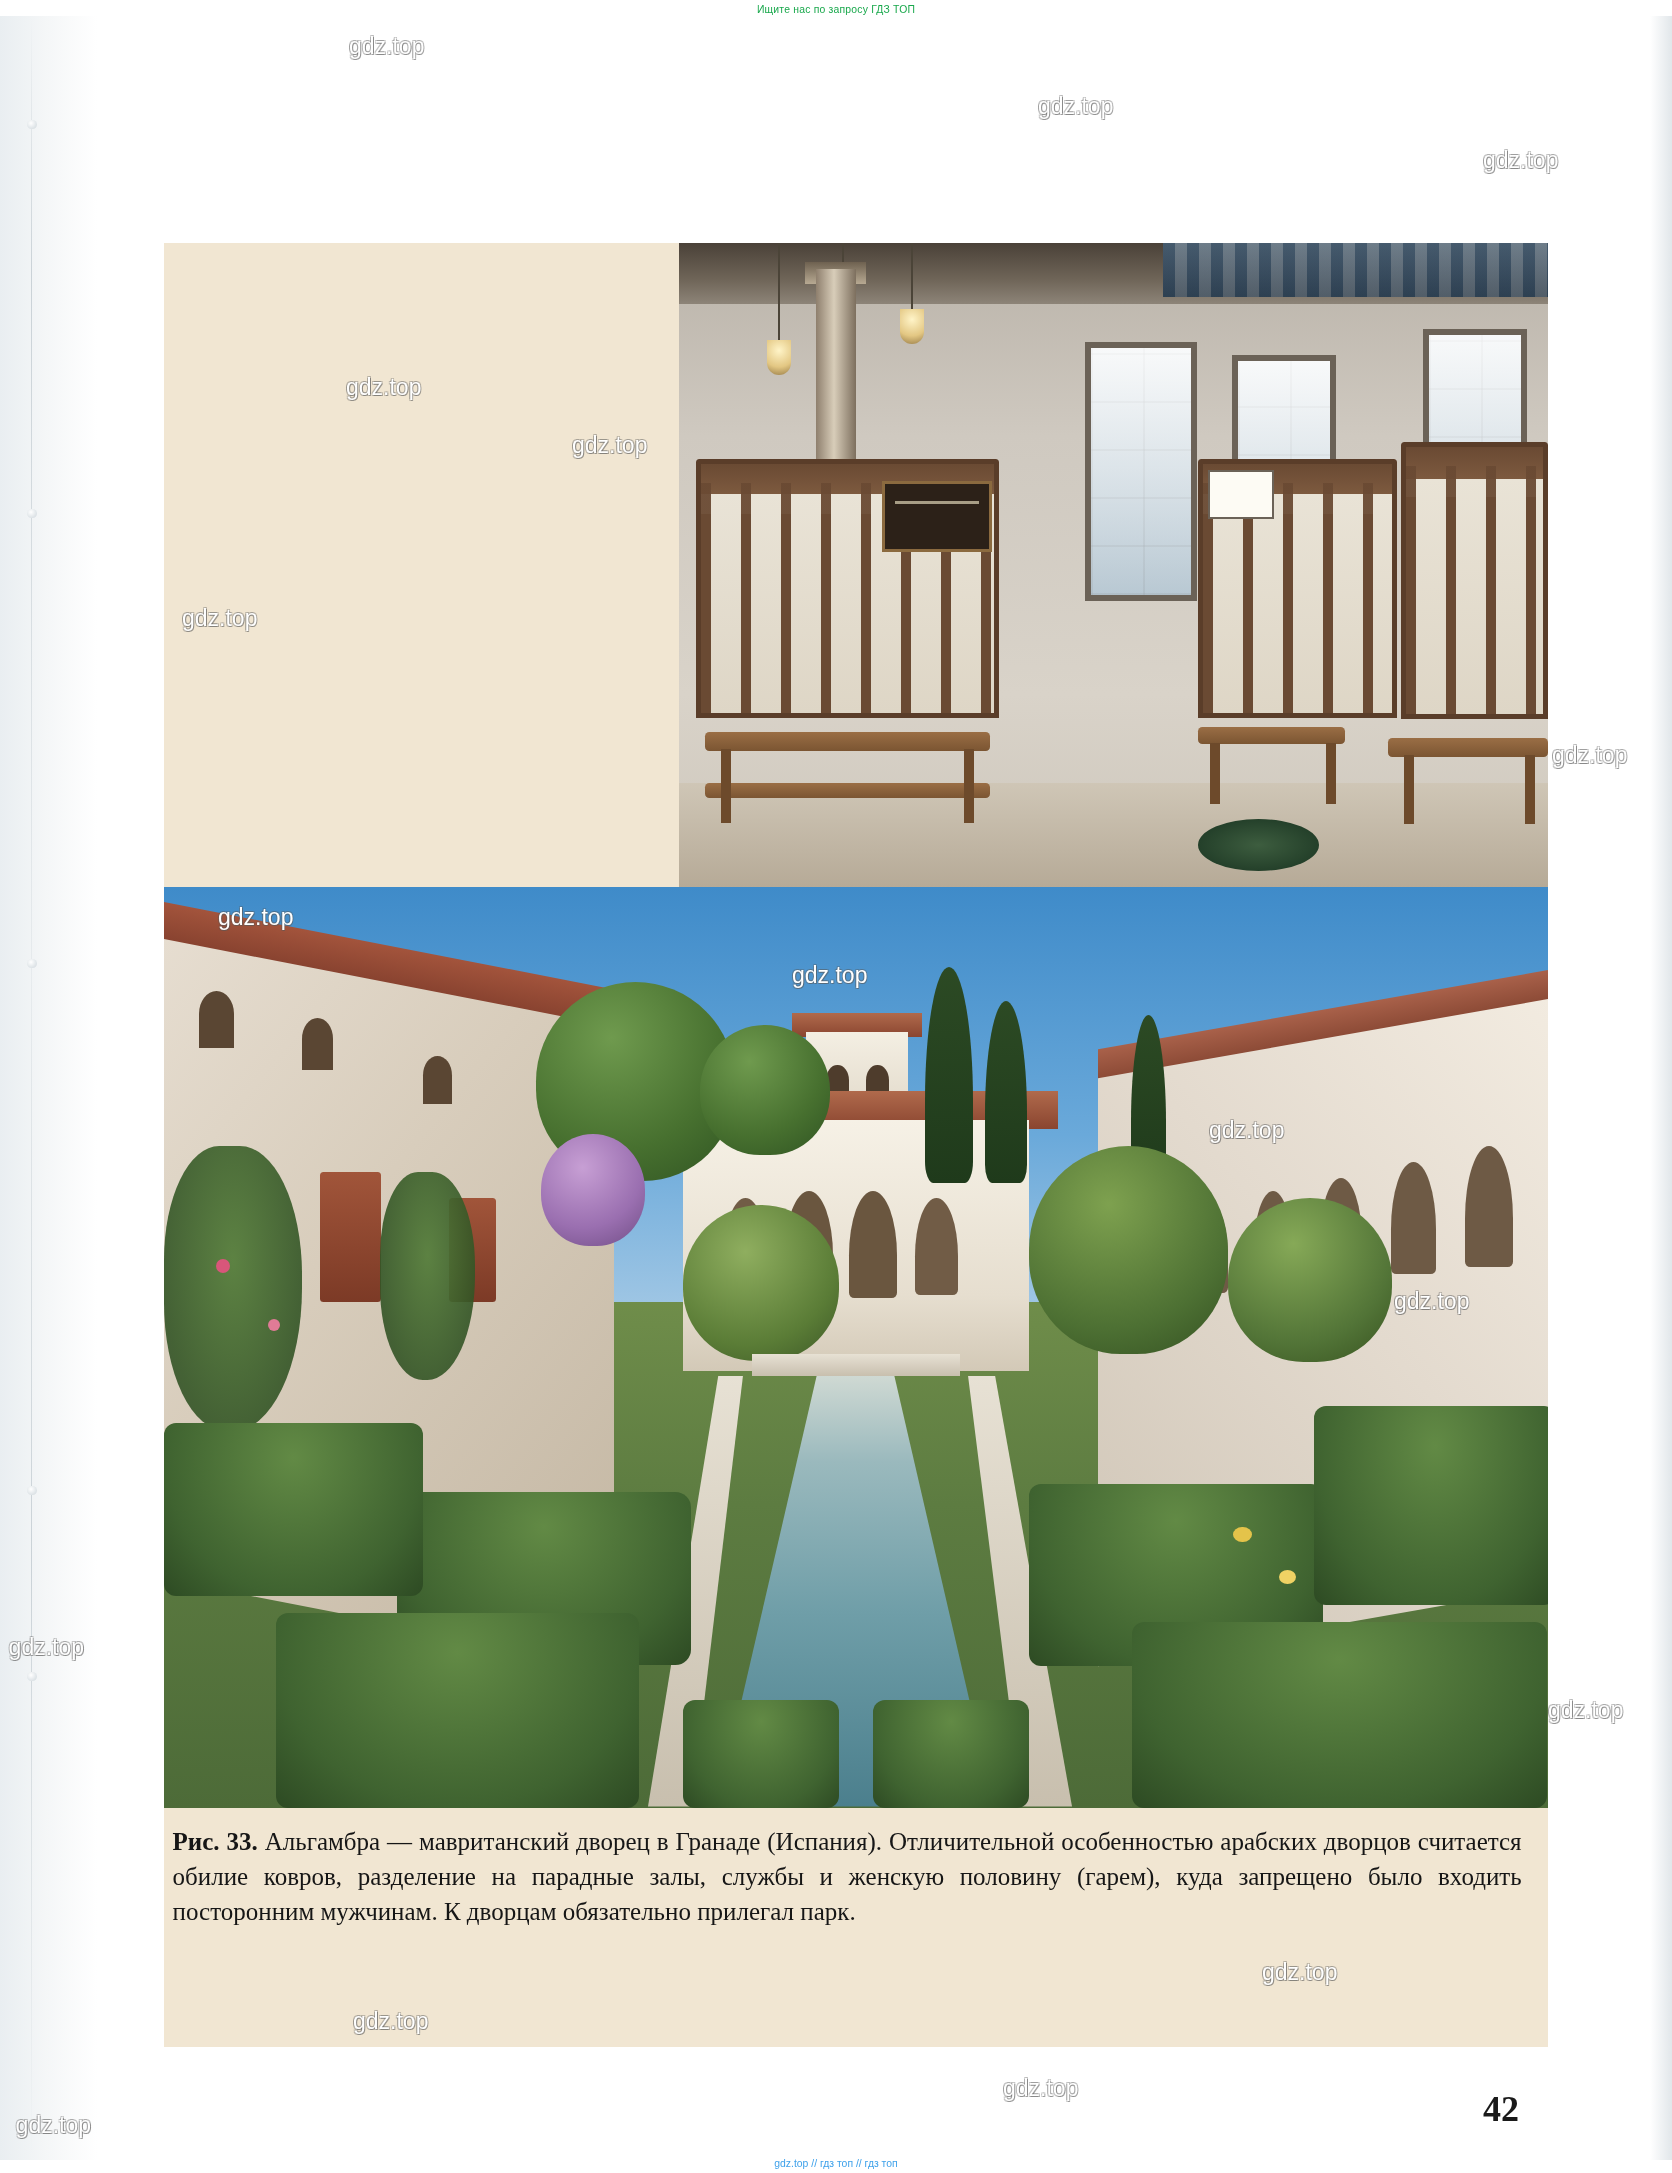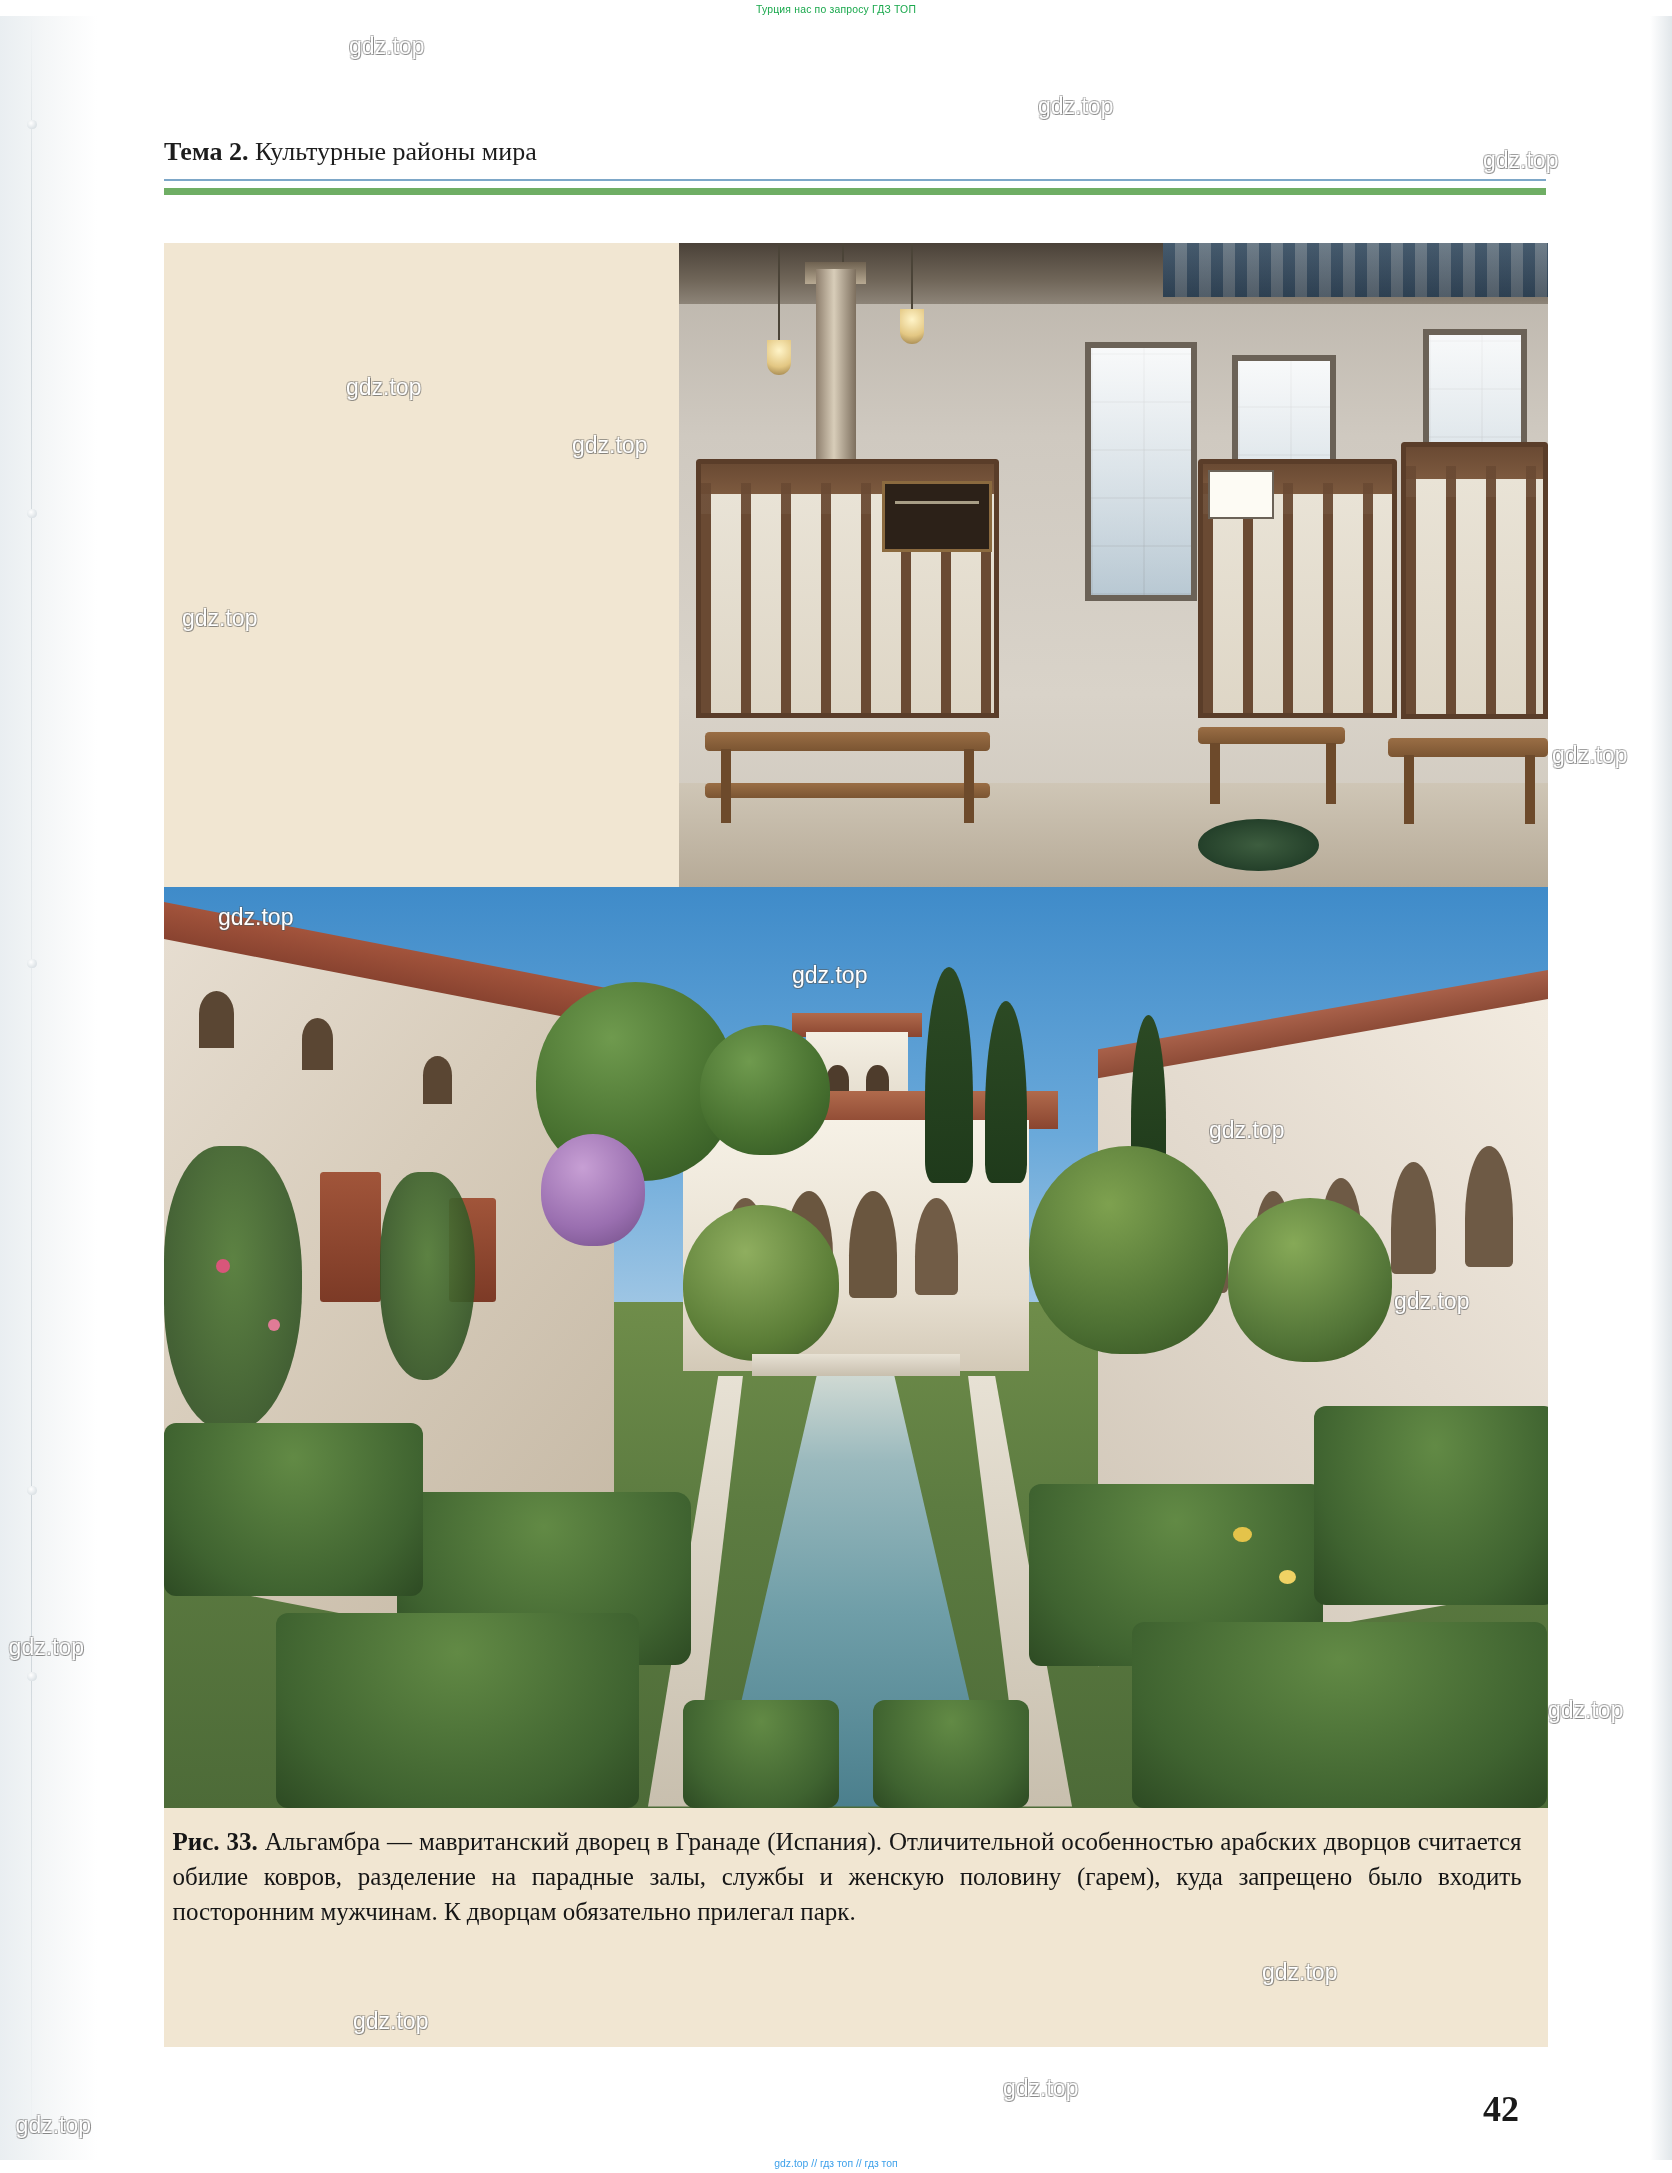--- a/index.html
+++ b/index.html
@@ -359,41 +359,33 @@
     border-radius: 40% 45% 50% 45%;
   }
   .p61-flower {
     position: absolute;
     border-radius: 50%;
   }
 </style>
 </head>
 <body>
 
-<div class="top-banner">Турция нас по запросу ГДЗ ТОП</div>
+<div class="top-banner">Ищите нас по запросу ГДЗ ТОП</div>
 
 <div class="page">
 
   <div class="binding"></div>
   <div class="binding-line"></div>
   <div class="binding-nick" style="top:104px"></div>
   <div class="binding-nick" style="top:493px"></div>
   <div class="binding-nick" style="top:943px"></div>
   <div class="binding-nick" style="top:1470px"></div>
   <div class="binding-nick" style="top:1656px"></div>
   <div class="right-shadow"></div>
 
-  <div class="header">
-    <div class="header-title">
-      <b>Тема 2.</b>
-      <span>Культурные районы мира</span>
-    </div>
-    <div class="header-rule-thin"></div>
-    <div class="header-rule-thick"></div>
-  </div>
 
   <div class="figblock">
 
     <div class="photo60">
       <div class="p60-wall"></div>
       <div class="p60-ceiling"></div>
       <div class="p60-ceilpattern"></div>
 
       <div class="p60-lampwire" style="left:99px; top:0; height:102px;"></div>
       <div class="p60-lamp" style="left:88px; top:97px;"></div>

